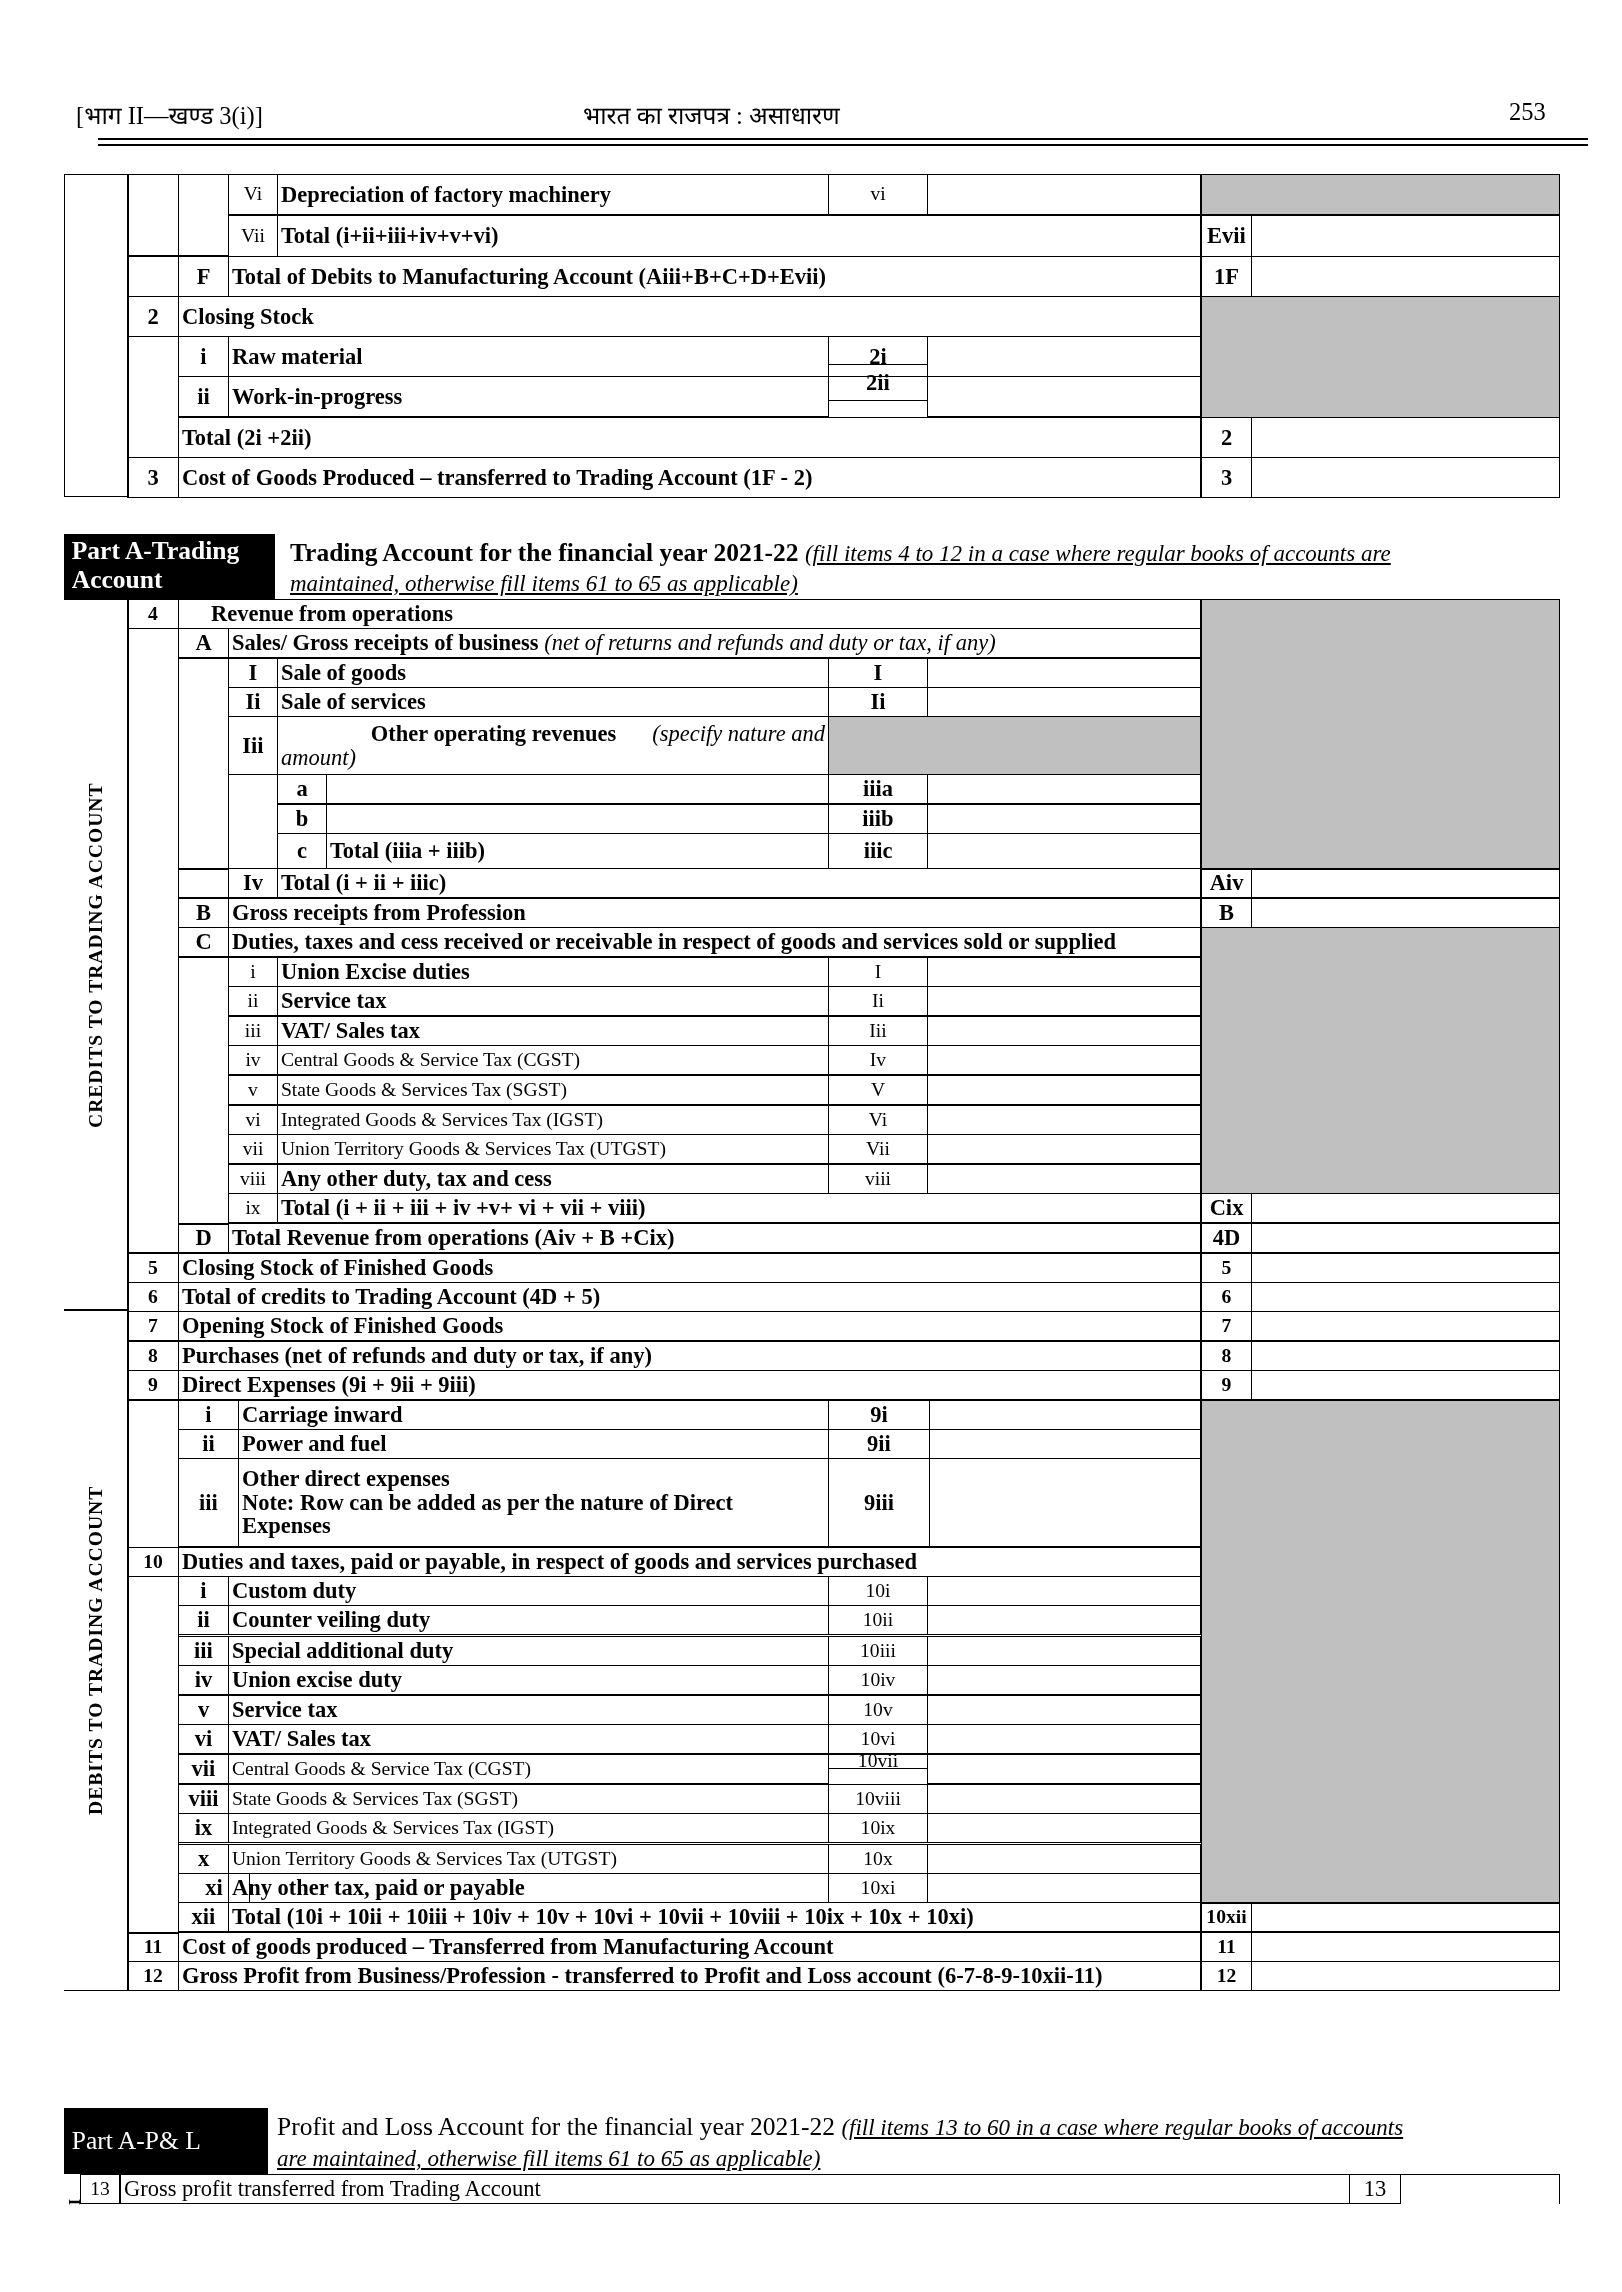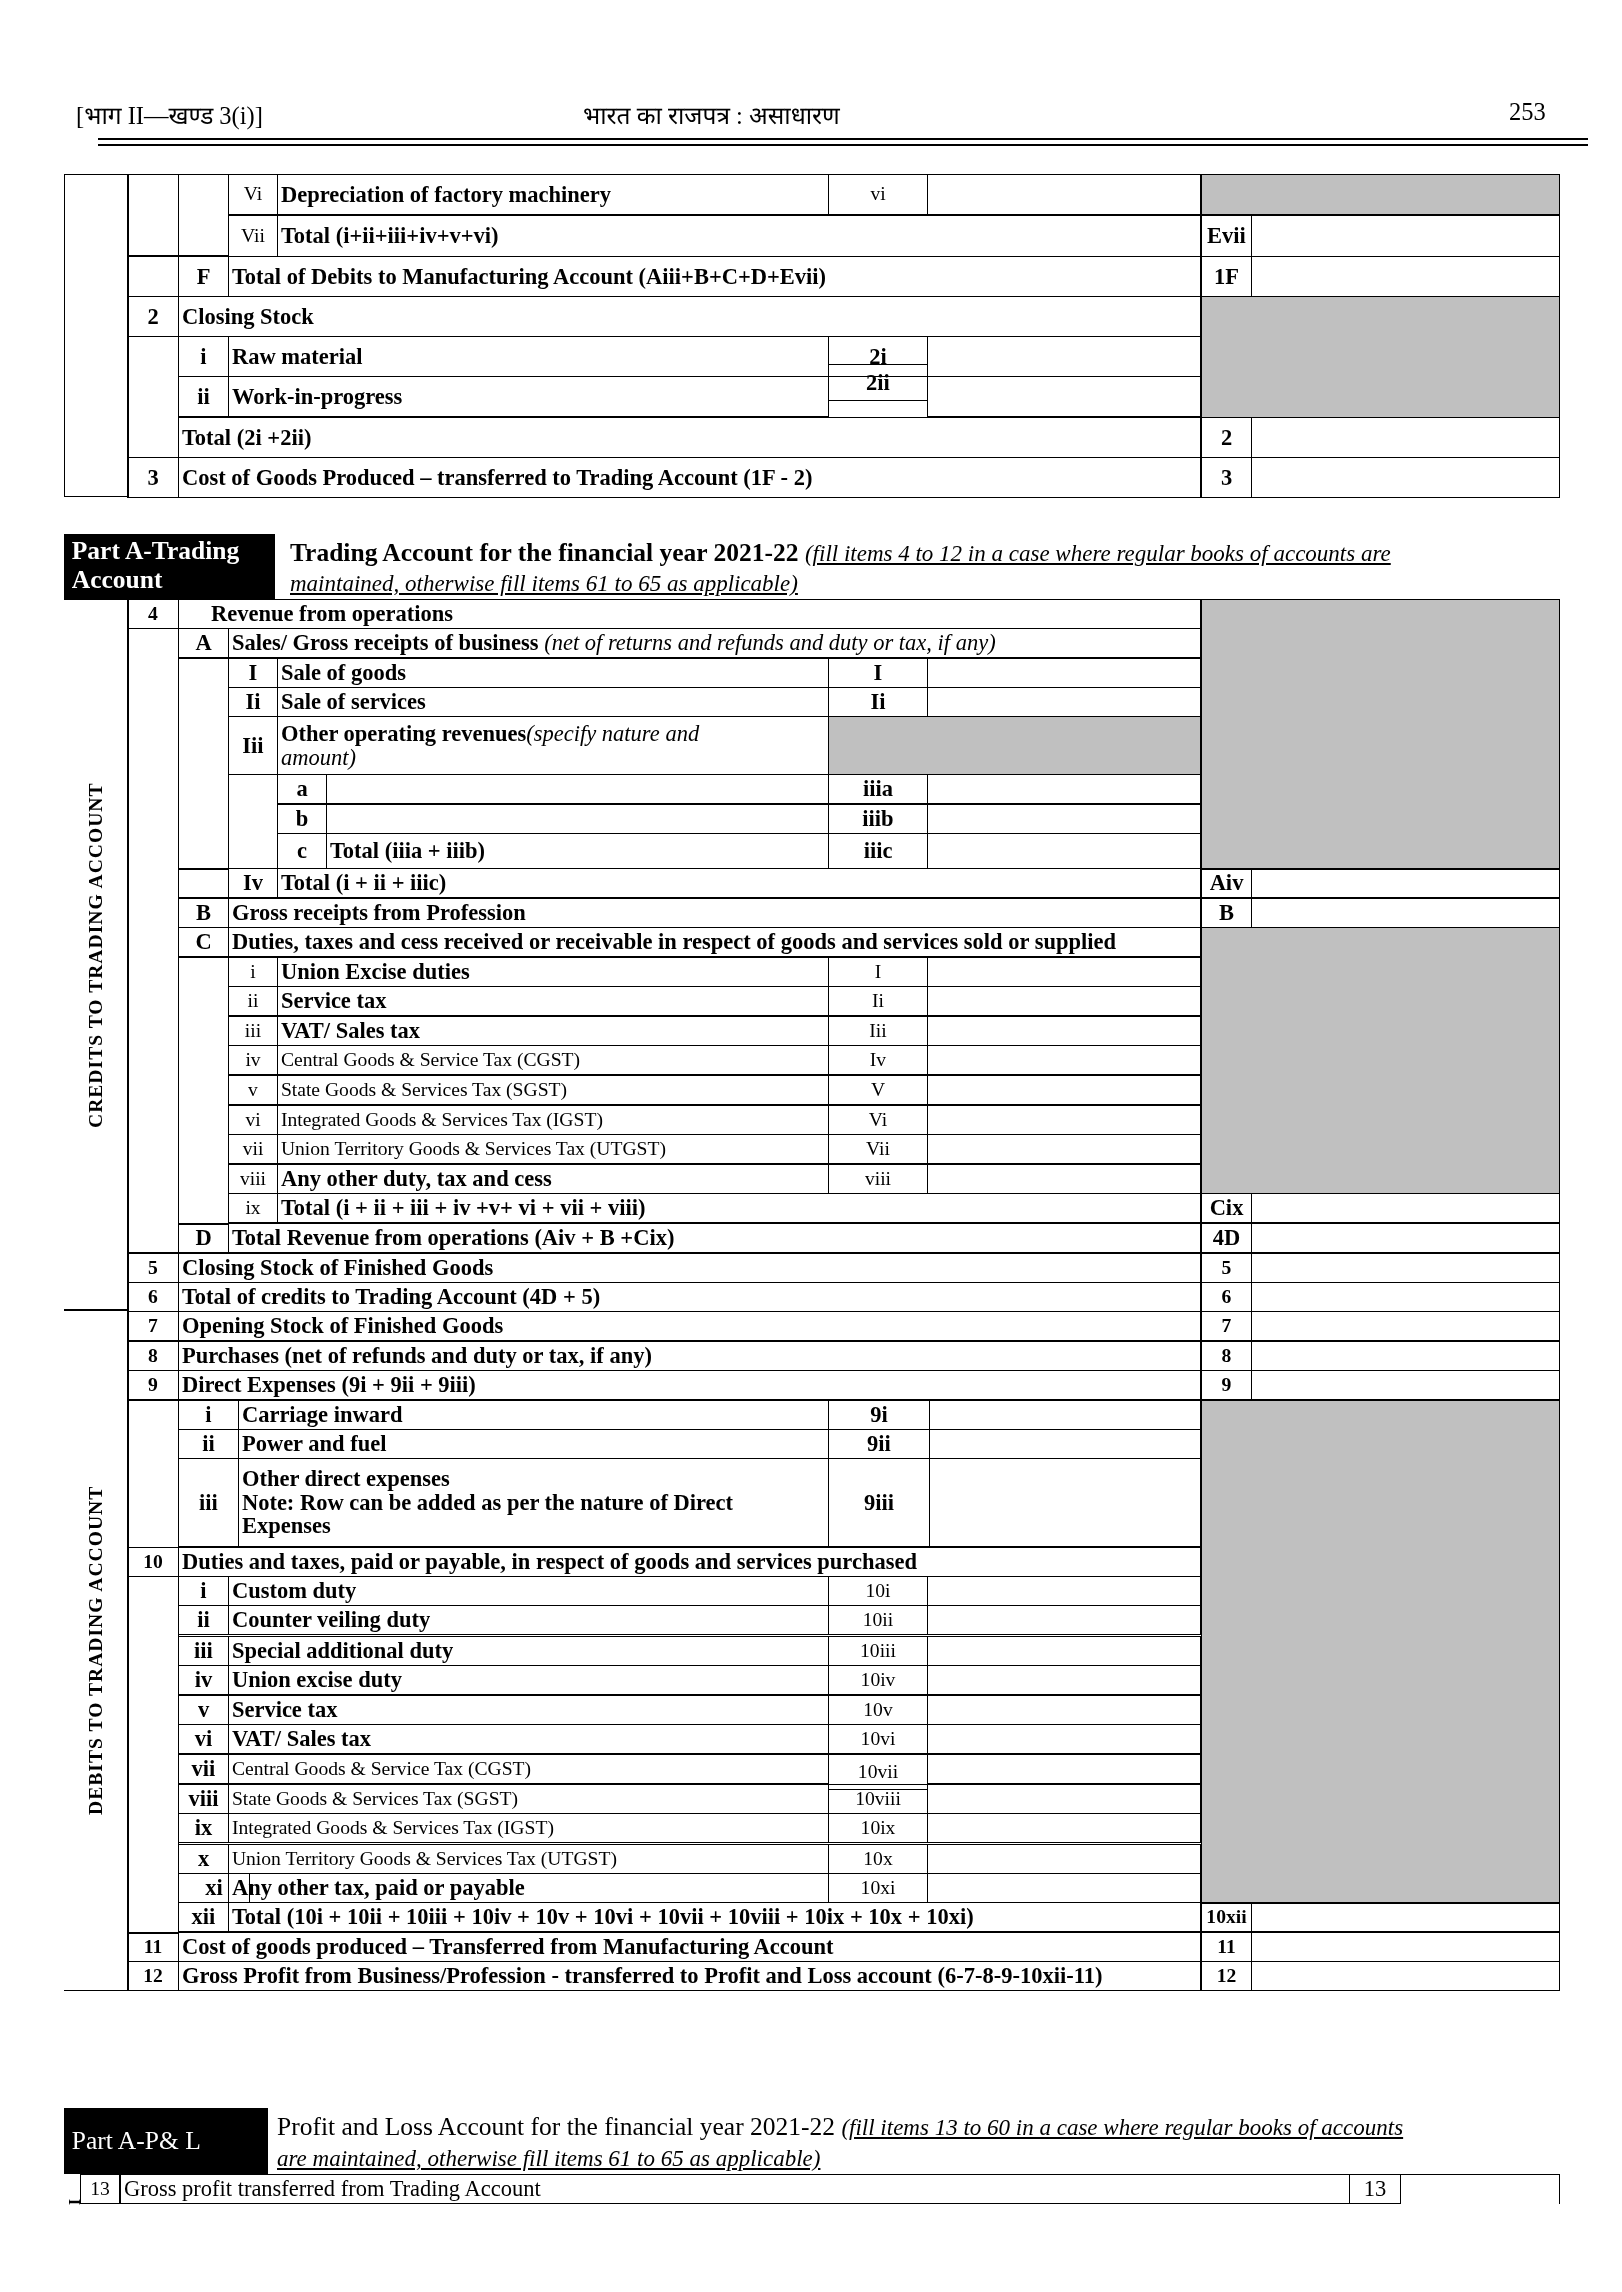--- a/index.html
+++ b/index.html
@@ -117,21 +117,21 @@
   <div class="cell" style="left:277px;top:658px;width:552px;height:30px;">Sale of goods</div>
   <div class="cell c" style="left:828px;top:658px;width:100px;height:30px;">I</div>
   <div class="cell" style="left:927px;top:658px;width:274px;height:30px;"></div>
   <div class="cell c" style="left:228px;top:687px;width:50px;height:30px;">Ii</div>
   <div class="cell" style="left:277px;top:687px;width:552px;height:30px;">Sale of services</div>
   <div class="cell c" style="left:828px;top:687px;width:100px;height:30px;">Ii</div>
   <div class="cell" style="left:927px;top:687px;width:274px;height:30px;"></div>
 
   <div class="cell c" style="left:228px;top:716px;width:50px;height:59px;">Iii</div>
   <div class="cell wrap" style="left:277px;top:716px;width:552px;height:59px;flex-direction:column;align-items:stretch;justify-content:center;">
-    <div style="display:flex;justify-content:flex-start;">
+    <div style="display:flex;justify-content:flex-end;gap:36px;">
       <span>Other operating revenues</span>
       <span class="it">(specify nature and</span>
     </div>
     <div class="it">amount)</div>
   </div>
   <div class="cell grey" style="left:828px;top:716px;width:373px;height:59px;"></div>
 
   <div class="cell" style="left:228px;top:774px;width:50px;height:95px;"></div>
   <div class="cell c" style="left:277px;top:774px;width:50px;height:30px;">a</div>
   <div class="cell" style="left:326px;top:774px;width:503px;height:30px;"></div>
@@ -272,21 +272,21 @@
       <div class="cell c" style="left:178px;top:1695px;width:51px;height:30px;">v</div>
       <div class="cell " style="left:228px;top:1695px;width:601px;height:30px;">Service tax</div>
       <div class="cell c norm small" style="left:828px;top:1695px;width:100px;height:30px;">10v</div>
       <div class="cell " style="left:927px;top:1695px;width:274px;height:30px;"></div>
       <div class="cell c" style="left:178px;top:1724px;width:51px;height:30px;">vi</div>
       <div class="cell " style="left:228px;top:1724px;width:601px;height:30px;">VAT/ Sales tax</div>
       <div class="cell c norm small" style="left:828px;top:1724px;width:100px;height:30px;">10vi</div>
       <div class="cell " style="left:927px;top:1724px;width:274px;height:30px;"></div>
       <div class="cell c" style="left:178px;top:1754px;width:51px;height:30px;">vii</div>
       <div class="cell norm small" style="left:228px;top:1754px;width:601px;height:30px;">Central Goods &amp; Service Tax (CGST)</div>
-      <div class="cell c norm small" style="left:828px;top:1754px;width:100px;height:36px;">10vii</div>
+      <div class="cell c norm small" style="left:828px;top:1754px;width:100px;height:15px;">10vii</div>
       <div class="cell " style="left:927px;top:1754px;width:274px;height:30px;"></div>
       <div class="cell c" style="left:178px;top:1784px;width:51px;height:30px;">viii</div>
       <div class="cell norm small" style="left:228px;top:1784px;width:601px;height:30px;">State Goods &amp; Services Tax (SGST)</div>
       <div class="cell c norm small" style="left:828px;top:1784px;width:100px;height:30px;">10viii</div>
       <div class="cell " style="left:927px;top:1784px;width:274px;height:30px;"></div>
       <div class="cell c" style="left:178px;top:1813px;width:51px;height:30px;">ix</div>
       <div class="cell norm small" style="left:228px;top:1813px;width:601px;height:30px;">Integrated Goods &amp; Services Tax (IGST)</div>
       <div class="cell c norm small" style="left:828px;top:1813px;width:100px;height:30px;">10ix</div>
       <div class="cell " style="left:927px;top:1813px;width:274px;height:30px;"></div>
       <div class="cell c" style="left:178px;top:1844px;width:51px;height:30px;">x</div>

